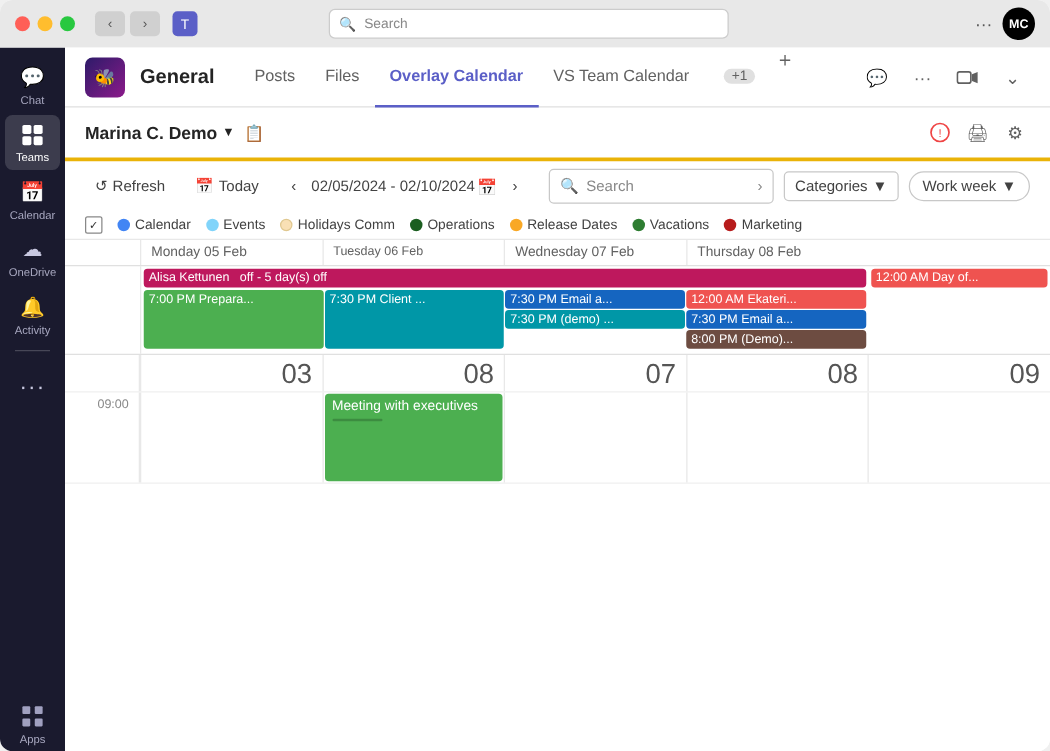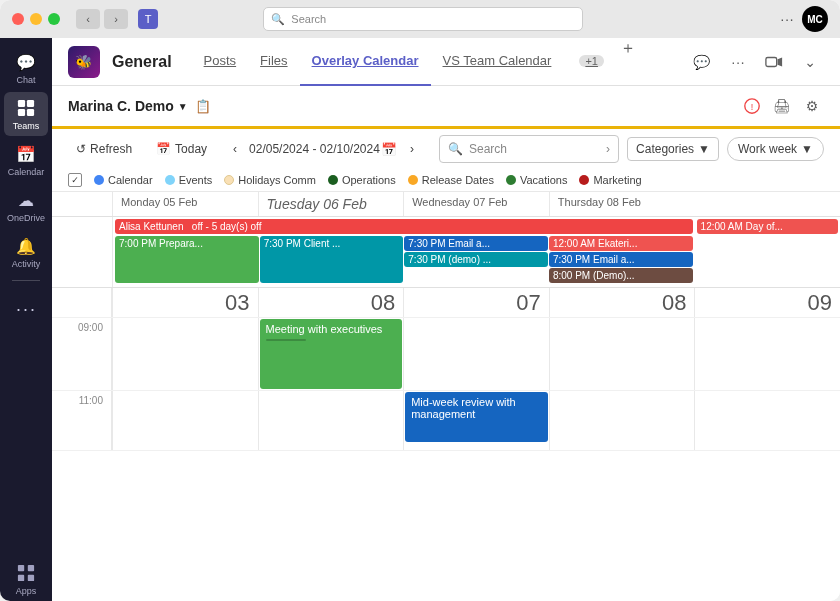--- a/index.html
+++ b/index.html
@@ -113,21 +113,20 @@
     .channel-tab {
       padding: 0 12px;
       height: 48px;
       display: flex;
       align-items: center;
       font-size: 13px;
       color: #616161;
       cursor: pointer;
       border-bottom: 2px solid transparent;
       white-space: nowrap;
-      text-decoration: underline;
     }
     .channel-tab.active { color: #5b5fc7; border-bottom-color: #5b5fc7; font-weight: 600; }
     .channel-tab-badge { background: #e0e0e0; border-radius: 10px; padding: 0 6px; font-size: 11px; margin-left: 4px; }
     .channel-tab-add { color: #616161; font-size: 16px; cursor: pointer; padding: 0 4px; }
     .channel-header-actions { margin-left: auto; display: flex; gap: 8px; align-items: center; }
     .header-btn { width: 28px; height: 28px; display: flex; align-items: center; justify-content: center; border-radius: 4px; cursor: pointer; color: #616161; font-size: 14px; }
 
     
     .calendar-toolbar {
       display: flex;
@@ -470,37 +469,37 @@
             <span>Marketing</span>
           </div>
         </div>
 
         <div class="day-headers">
           <div class="day-header"></div>
           <div class="day-header">
             <div style="font-size:11px;color:#616161;">Monday 05 Feb</div>
           </div>
           <div class="day-header">
-            <div style="font-size:14px;color:#616161;font-style:italic;">Tuesday 06 Feb</div>
+            <div style="font-size:10px;color:#616161;">Tuesday 06 Feb</div>
           </div>
           <div class="day-header">
             <div style="font-size:11px;color:#616161;">Wednesday 07 Feb</div>
           </div>
           <div class="day-header">
             <div style="font-size:11px;color:#616161;">Thursday 08 Feb</div>
           </div>
         </div>
 
         <div class="all-day-row">
           <div class="all-day-label"></div>
 
           <div style="grid-column: 2 / 7; position: relative; display: grid; grid-template-columns: repeat(5,1fr); border-left: 1px solid #e8e8e8;">
 
             <div style="grid-column:1/5; padding:2px 2px;">
-              <div class="event-bar" style="background:#ef4444;">
+              <div class="event-bar" style="background:#be185d;">
                 Alisa Kettunen &nbsp; off - 5 day(s) off
               </div>
 
               <div style="display:grid;grid-template-columns:1fr 1fr 1fr 1fr;gap:1px;margin-top:1px;">
                 <div class="event-bar" style="background:#4caf50;">7:00 PM Prepara...</div>
                 <div class="event-bar" style="background:#0097a7;">7:30 PM Client ...</div>
                 <div style="">
                   <div class="event-bar" style="background:#1565c0;margin-bottom:1px;">7:30 PM Email a...</div>
                   <div class="event-bar" style="background:#0097a7;">7:30 PM (demo) ...</div>
                 </div>
@@ -536,29 +535,17 @@
                 <span>Meeting with executives</span>
                 <div style="margin-top:4px;height:2px;width:40px;background:rgba(0,0,0,0.2);border-radius:2px;"></div>
               </div>
             </div>
             <div class="time-cell"></div>
             <div class="time-cell"></div>
             <div class="time-cell"></div>
           </div>
 
 
-          <div class="time-row">
-            <div class="time-label">11:00</div>
-            <div class="time-cell"></div>
-            <div class="time-cell"></div>
-            <div class="time-cell">
-              <div class="time-event" style="background:#1565c0;min-height:50px;">
-                <span>Mid-week review with management</span>
-              </div>
-            </div>
-            <div class="time-cell"></div>
-            <div class="time-cell"></div>
-          </div>
         </div>
       </div>
     </div>
   </div>
 </div>
 
 </body></html>

